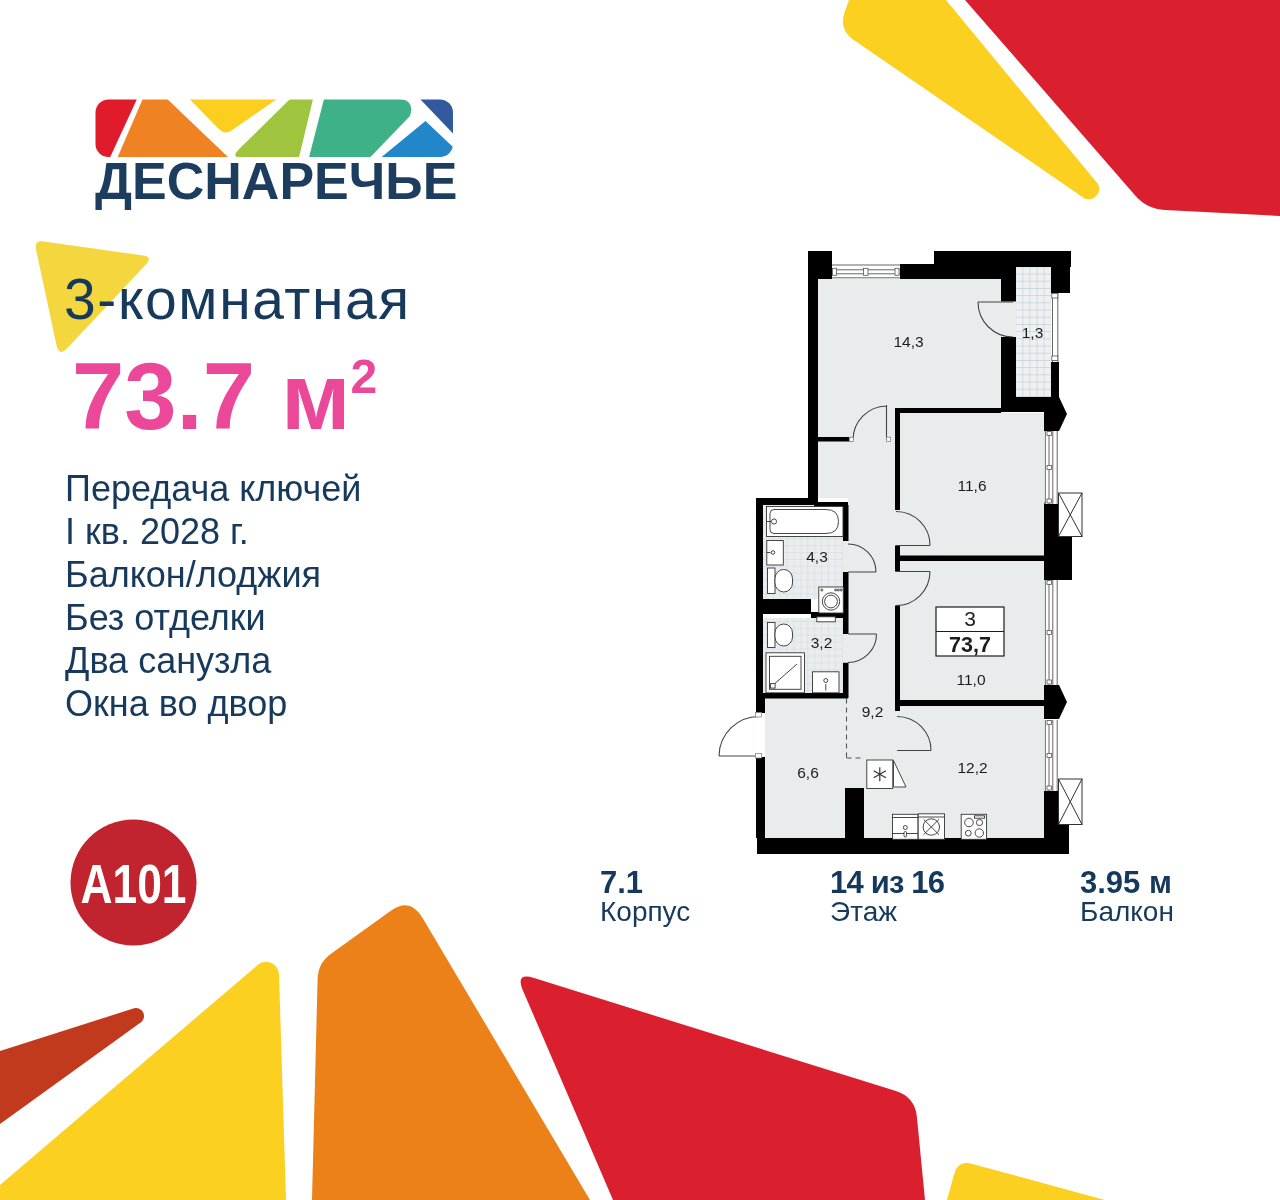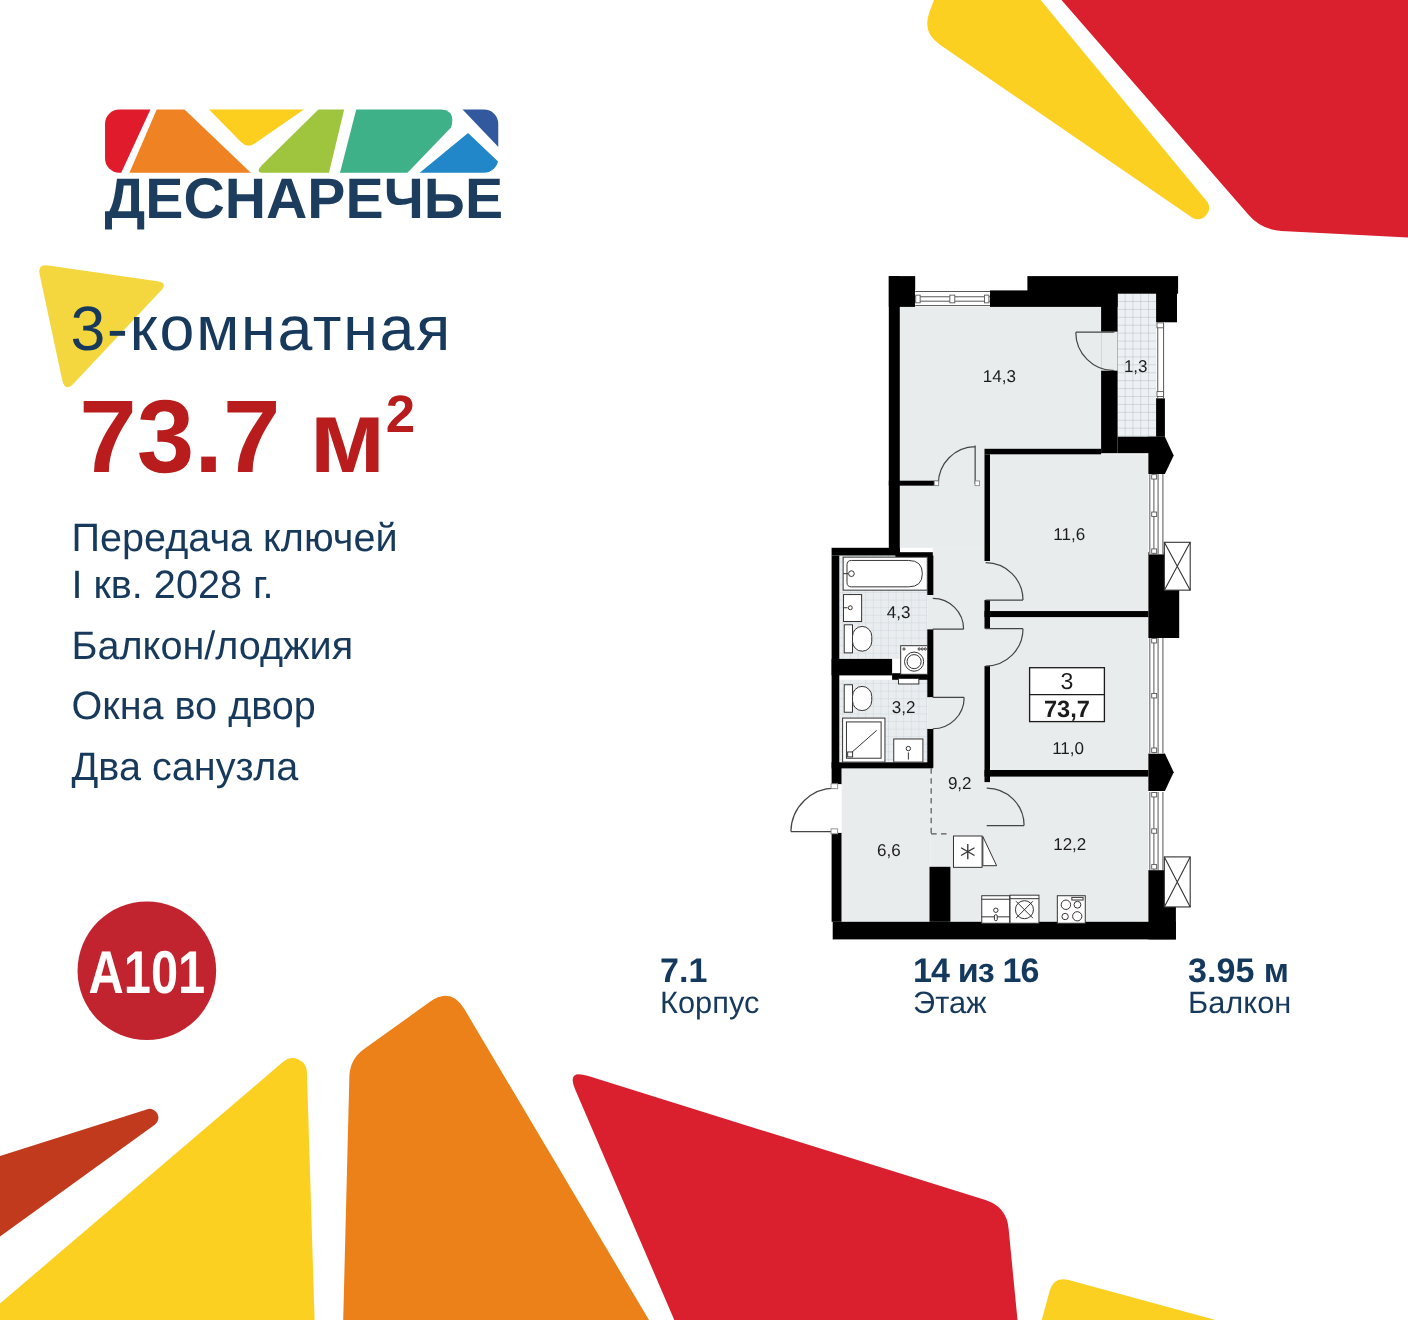--- a/index.html
+++ b/index.html
@@ -1,23 +1,23 @@
 <!DOCTYPE html>
 <html><head>
 <meta charset="utf-8">
 <style>
   html,body{margin:0;padding:0;}
   body{width:1280px;height:1200px;position:relative;background:#fff;overflow:hidden;
        font-family:"Liberation Sans", sans-serif;}
   .abs{position:absolute;}
   #title{left:64px;top:266px;font-size:57px;color:#16395c;letter-spacing:1.6px;}
-  #area{left:72px;top:343px;font-size:94px;font-weight:bold;color:#b91c1c;letter-spacing:0px;}
+  #area{left:72px;top:343px;font-size:94px;font-weight:bold;color:#ec4899;letter-spacing:0px;}
   #area sup{font-size:48px;vertical-align:36px;letter-spacing:0;}
   #feats{left:65px;top:467px;font-size:36px;color:#16395c;line-height:43px;}
-  .feat{margin-top:12px;}
+  .feat{}
   #stats{top:865px;}
   .snum{font-size:31px;font-weight:bold;color:#14395c;}
   .slab{font-size:28px;color:#16395c;margin-top:-5px;}
   #logotext{left:95px;top:151px;font-size:52px;font-weight:bold;color:#1d3d5f;letter-spacing:0px;text-align:center;}
 </style>
 </head>
 <body>
 <svg class="abs" style="left:0;top:0" width="1280" height="1200" viewBox="0 0 1280 1200">
   <defs>
     <clipPath id="bannerclip">
@@ -379,22 +379,23 @@
   </g>
 </svg>
 
 <div class="abs" id="title">3-комнатная</div>
 
 <div class="abs" id="area">73.7 м<sup>2</sup></div>
 
 <div class="abs" id="feats">
   <div>Передача ключей<br>I кв. 2028 г.</div>
   <div class="feat">Балкон/лоджия</div>
+  <div class="feat">Без отделки</div>
+  <div class="feat">Два санузла</div>
   <div class="feat">Окна во двор</div>
-  <div class="feat">Два санузла</div>
 </div>
 
 <div class="abs" id="stats" style="left:600px;">
     <div class="snum">7.1</div>
     <div class="slab">Корпус</div>
   </div>
 
 <div class="abs" style="left:830px;top:865px;">
     <div class="snum" style="letter-spacing:-0.8px">14 из 16</div>
     <div class="slab">Этаж</div>

